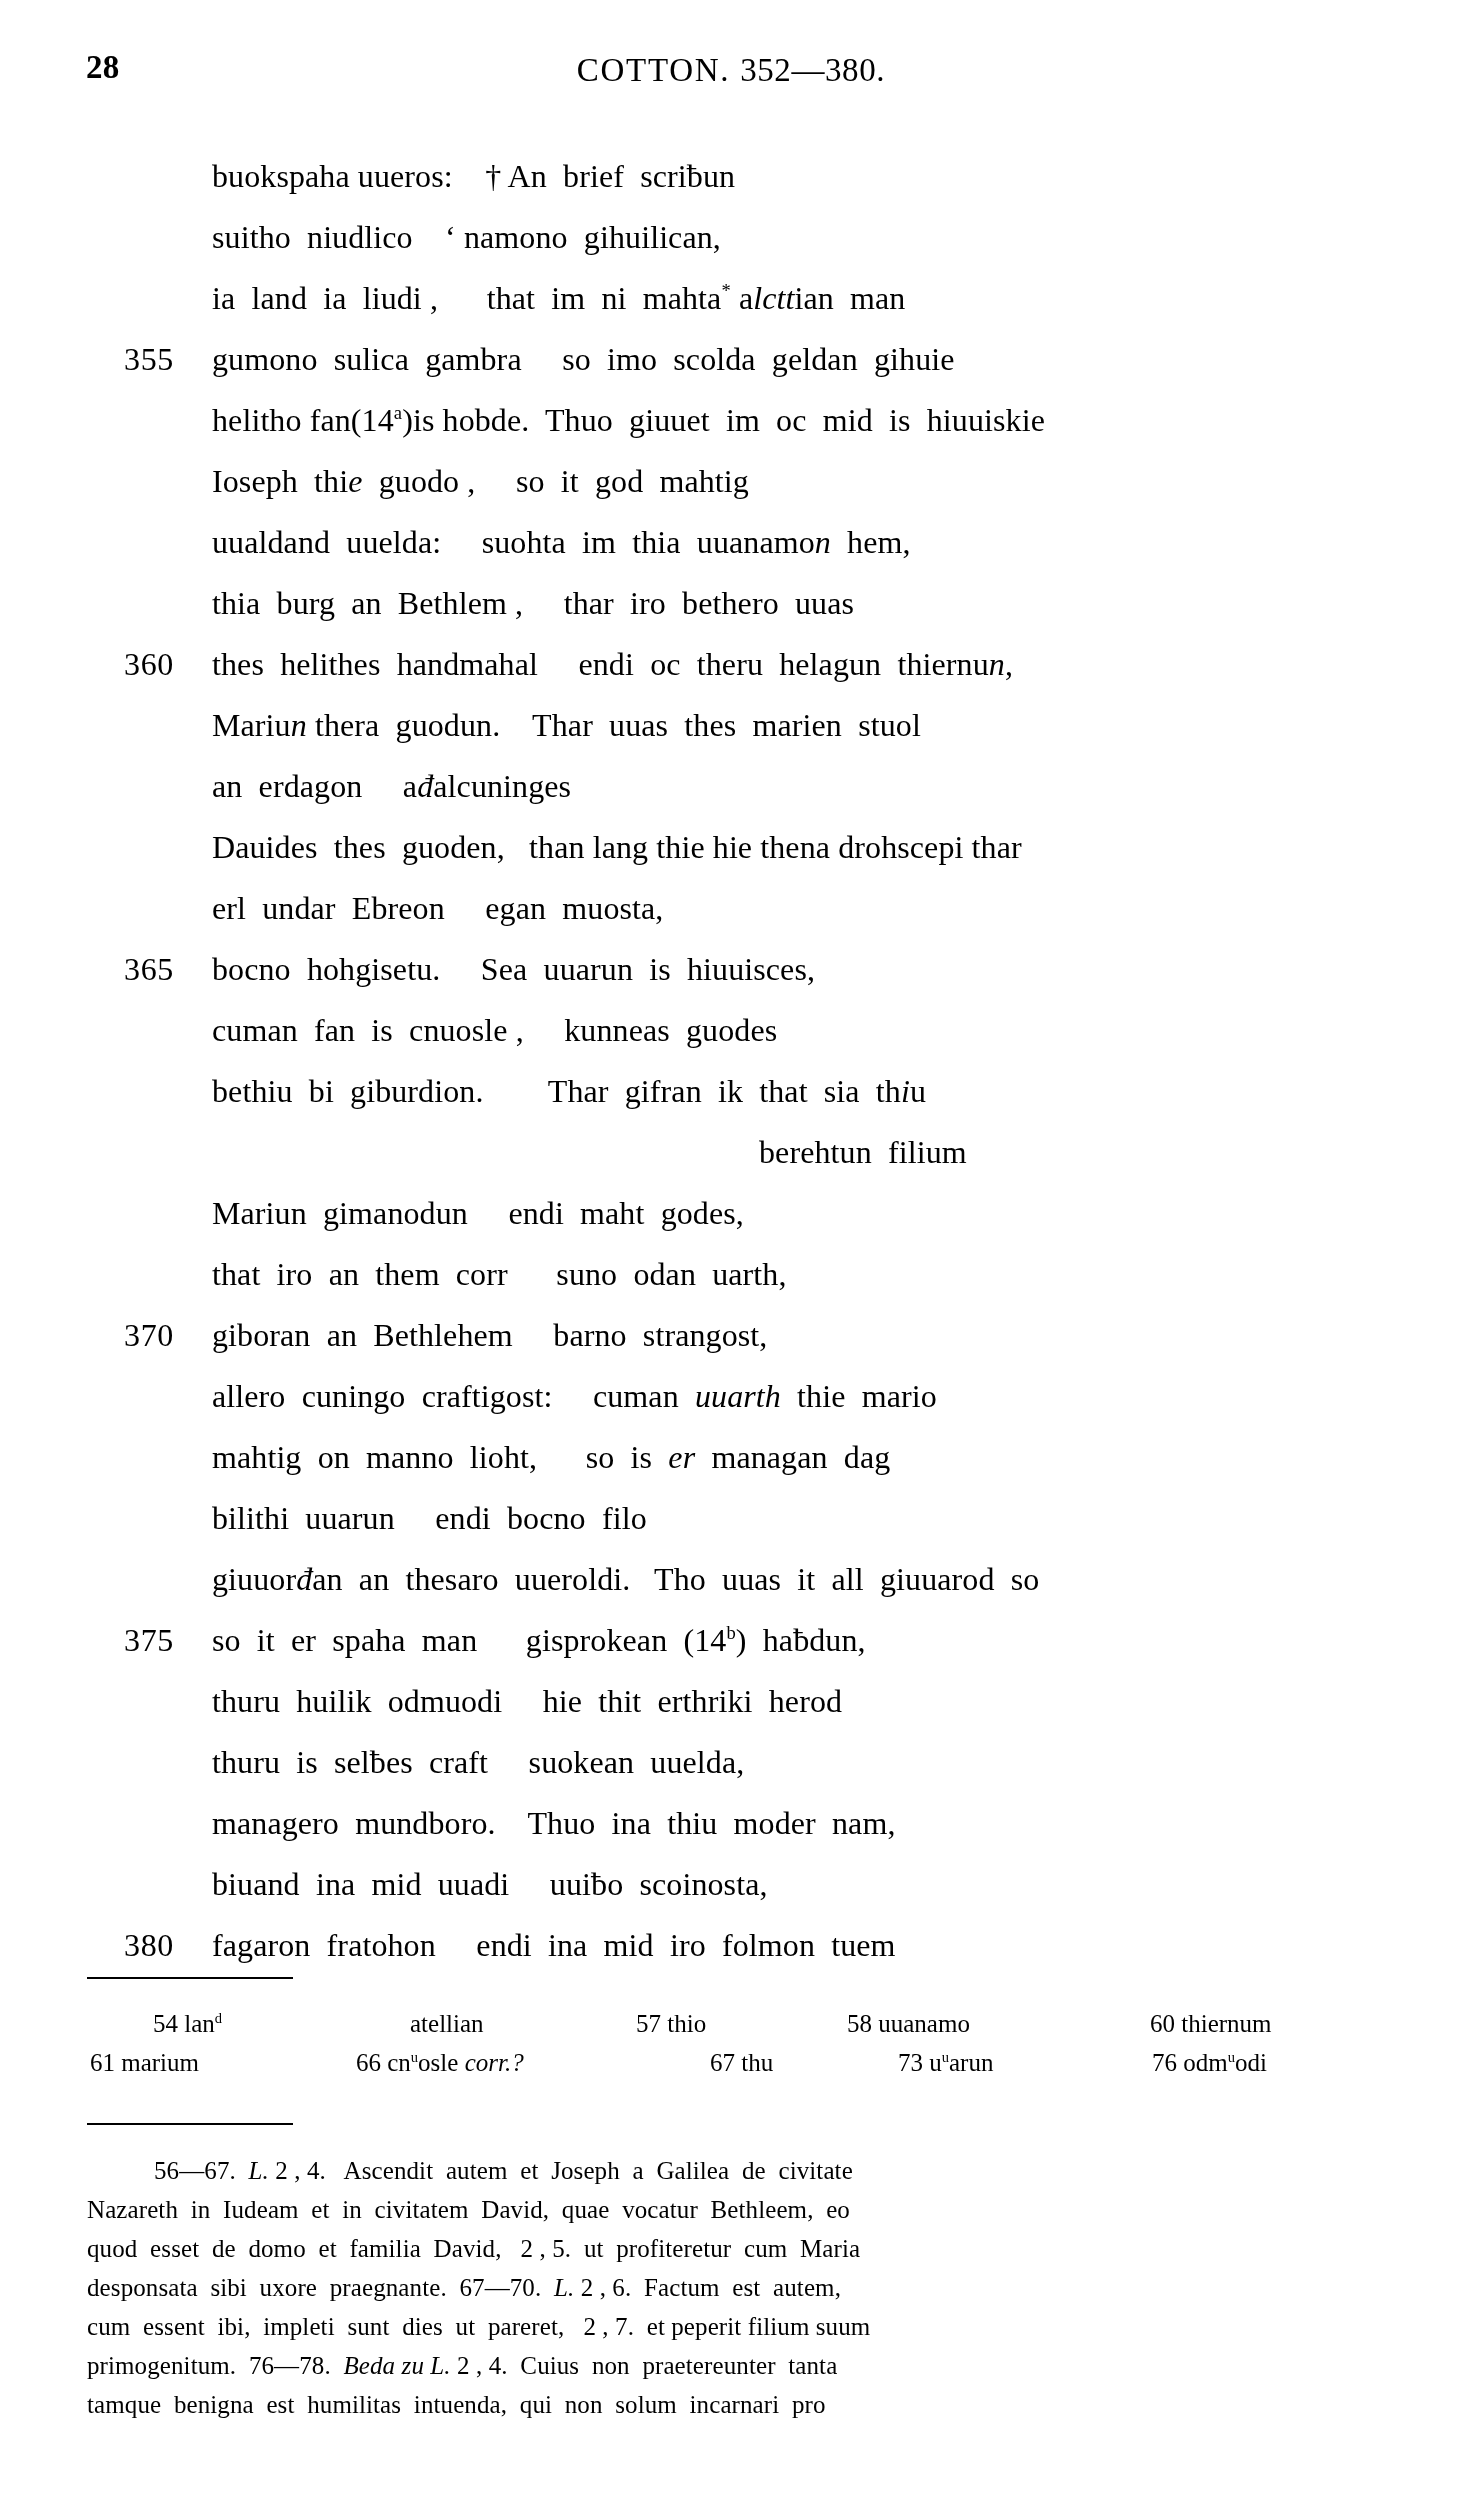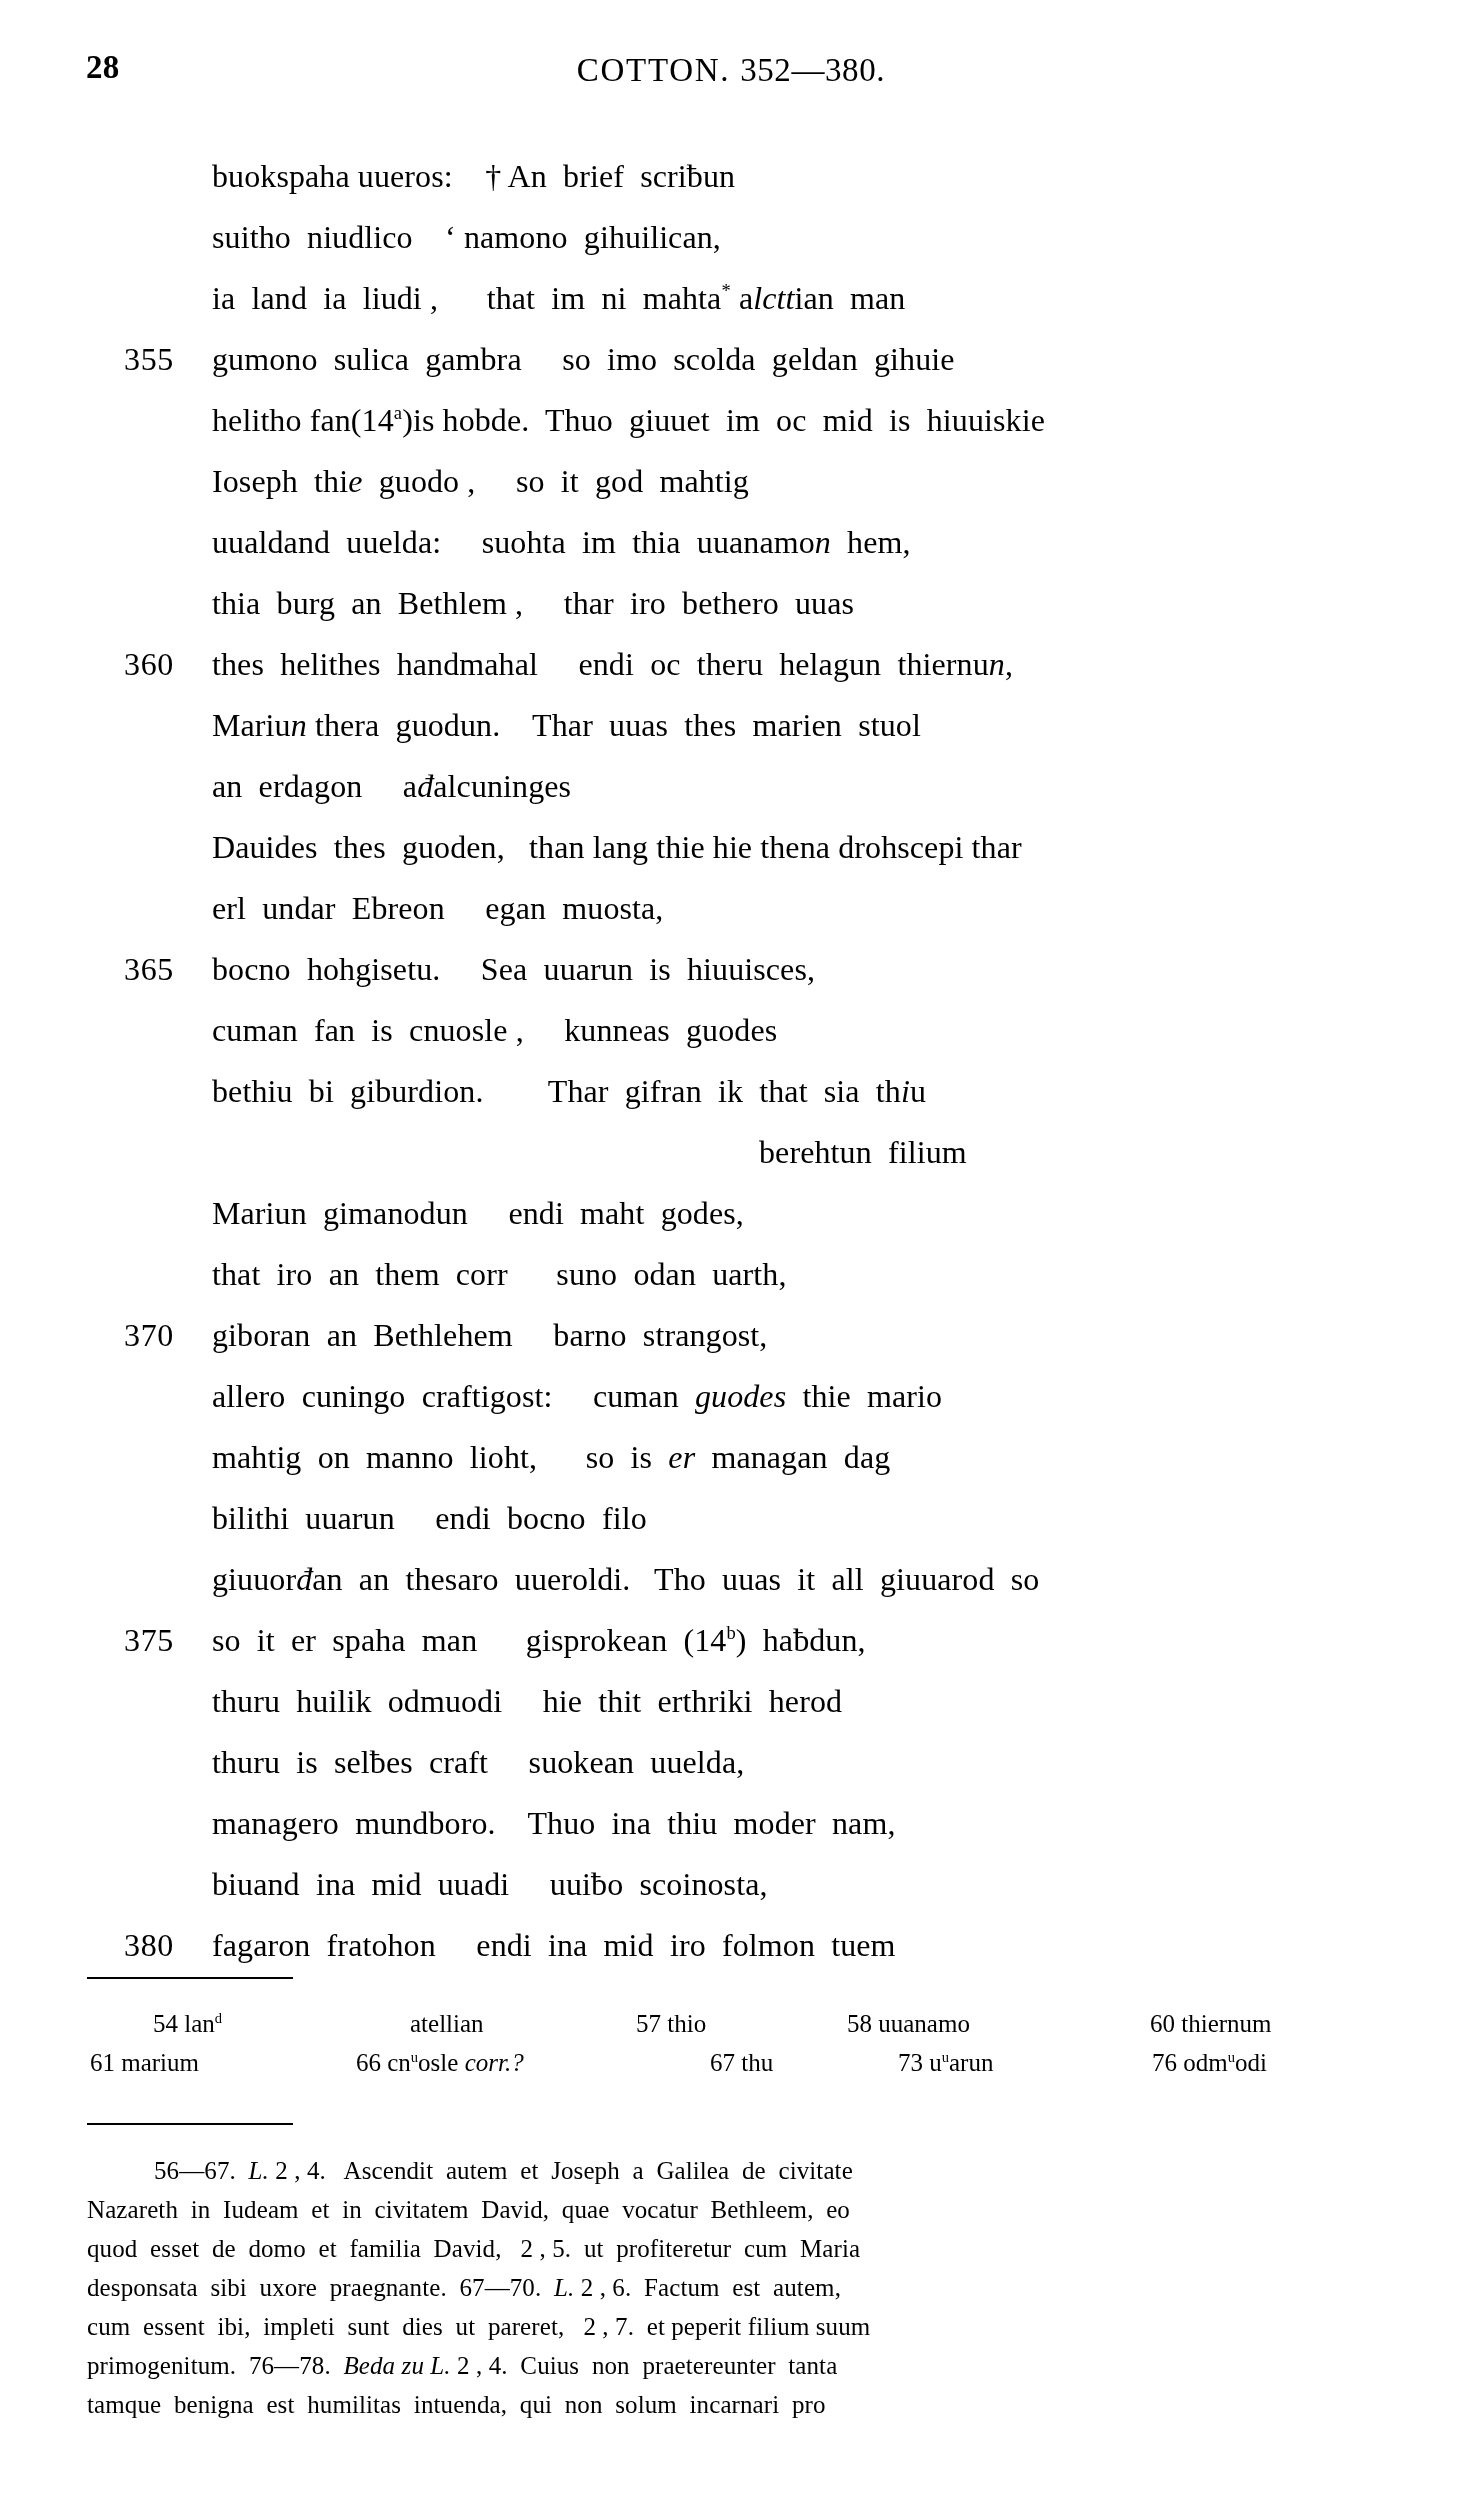--- a/index.html
+++ b/index.html
@@ -161,21 +161,21 @@
       <div class="vline"><span class="vnum"></span><span class="vtext">an  erdagon     a<i class="it">đ</i>alcuninges</span></div>
       <div class="vline"><span class="vnum"></span><span class="vtext">Dauides  thes  guoden,   than lang thie hie thena drohscepi thar</span></div>
       <div class="vline"><span class="vnum"></span><span class="vtext">erl  undar  Ebreon     egan  muosta,</span></div>
       <div class="vline"><span class="vnum">365</span><span class="vtext">bocno  hohgisetu.     Sea  uuarun  is  hiuuisces,</span></div>
       <div class="vline"><span class="vnum"></span><span class="vtext">cuman  fan  is  cnuosle ,     kunneas  guodes</span></div>
       <div class="vline"><span class="vnum"></span><span class="vtext">bethiu  bi  giburdion.        Thar  gifran  ik  that  sia  th<i class="it">i</i>u</span></div>
       <div class="vline"><span class="vnum"></span><span class="vtext indented">berehtun  filium</span></div>
       <div class="vline"><span class="vnum"></span><span class="vtext">Mariun  gimanodun     endi  maht  godes,</span></div>
       <div class="vline"><span class="vnum"></span><span class="vtext">that  iro  an  them  corr      suno  odan  uarth,</span></div>
       <div class="vline"><span class="vnum">370</span><span class="vtext">giboran  an  Bethlehem     barno  strangost,</span></div>
-      <div class="vline"><span class="vnum"></span><span class="vtext">allero  cuningo  craftigost:     cuman  <i class="it">guodes</i>  thie  mario</span></div>
+      <div class="vline"><span class="vnum"></span><span class="vtext">allero  cuningo  craftigost:     cuman  <i class="it">uuarth</i>  thie  mario</span></div>
       <div class="vline"><span class="vnum"></span><span class="vtext">mahtig  on  manno  lioht,      so  is  <i class="it">er</i>  managan  dag</span></div>
       <div class="vline"><span class="vnum"></span><span class="vtext">bilithi  uuarun     endi  bocno  filo</span></div>
       <div class="vline"><span class="vnum"></span><span class="vtext">giuuor<i class="it">đ</i>an  an  thesaro  uueroldi.   Tho  uuas  it  all  giuuarod  so</span></div>
       <div class="vline"><span class="vnum">375</span><span class="vtext">so  it  er  spaha  man      gisprokean  (14<sup class="sup">b</sup>)  haƀdun,</span></div>
       <div class="vline"><span class="vnum"></span><span class="vtext">thuru  huilik  odmuodi     hie  thit  erthriki  herod</span></div>
       <div class="vline"><span class="vnum"></span><span class="vtext">thuru  is  selƀes  craft     suokean  uuelda,</span></div>
       <div class="vline"><span class="vnum"></span><span class="vtext">managero  mundboro.    Thuo  ina  thiu  moder  nam,</span></div>
       <div class="vline"><span class="vnum"></span><span class="vtext">biuand  ina  mid  uuadi     uuiƀo  scoinosta,</span></div>
       <div class="vline"><span class="vnum">380</span><span class="vtext">fagaron  fratohon     endi  ina  mid  iro  folmon  tuem</span></div>
     </div>

